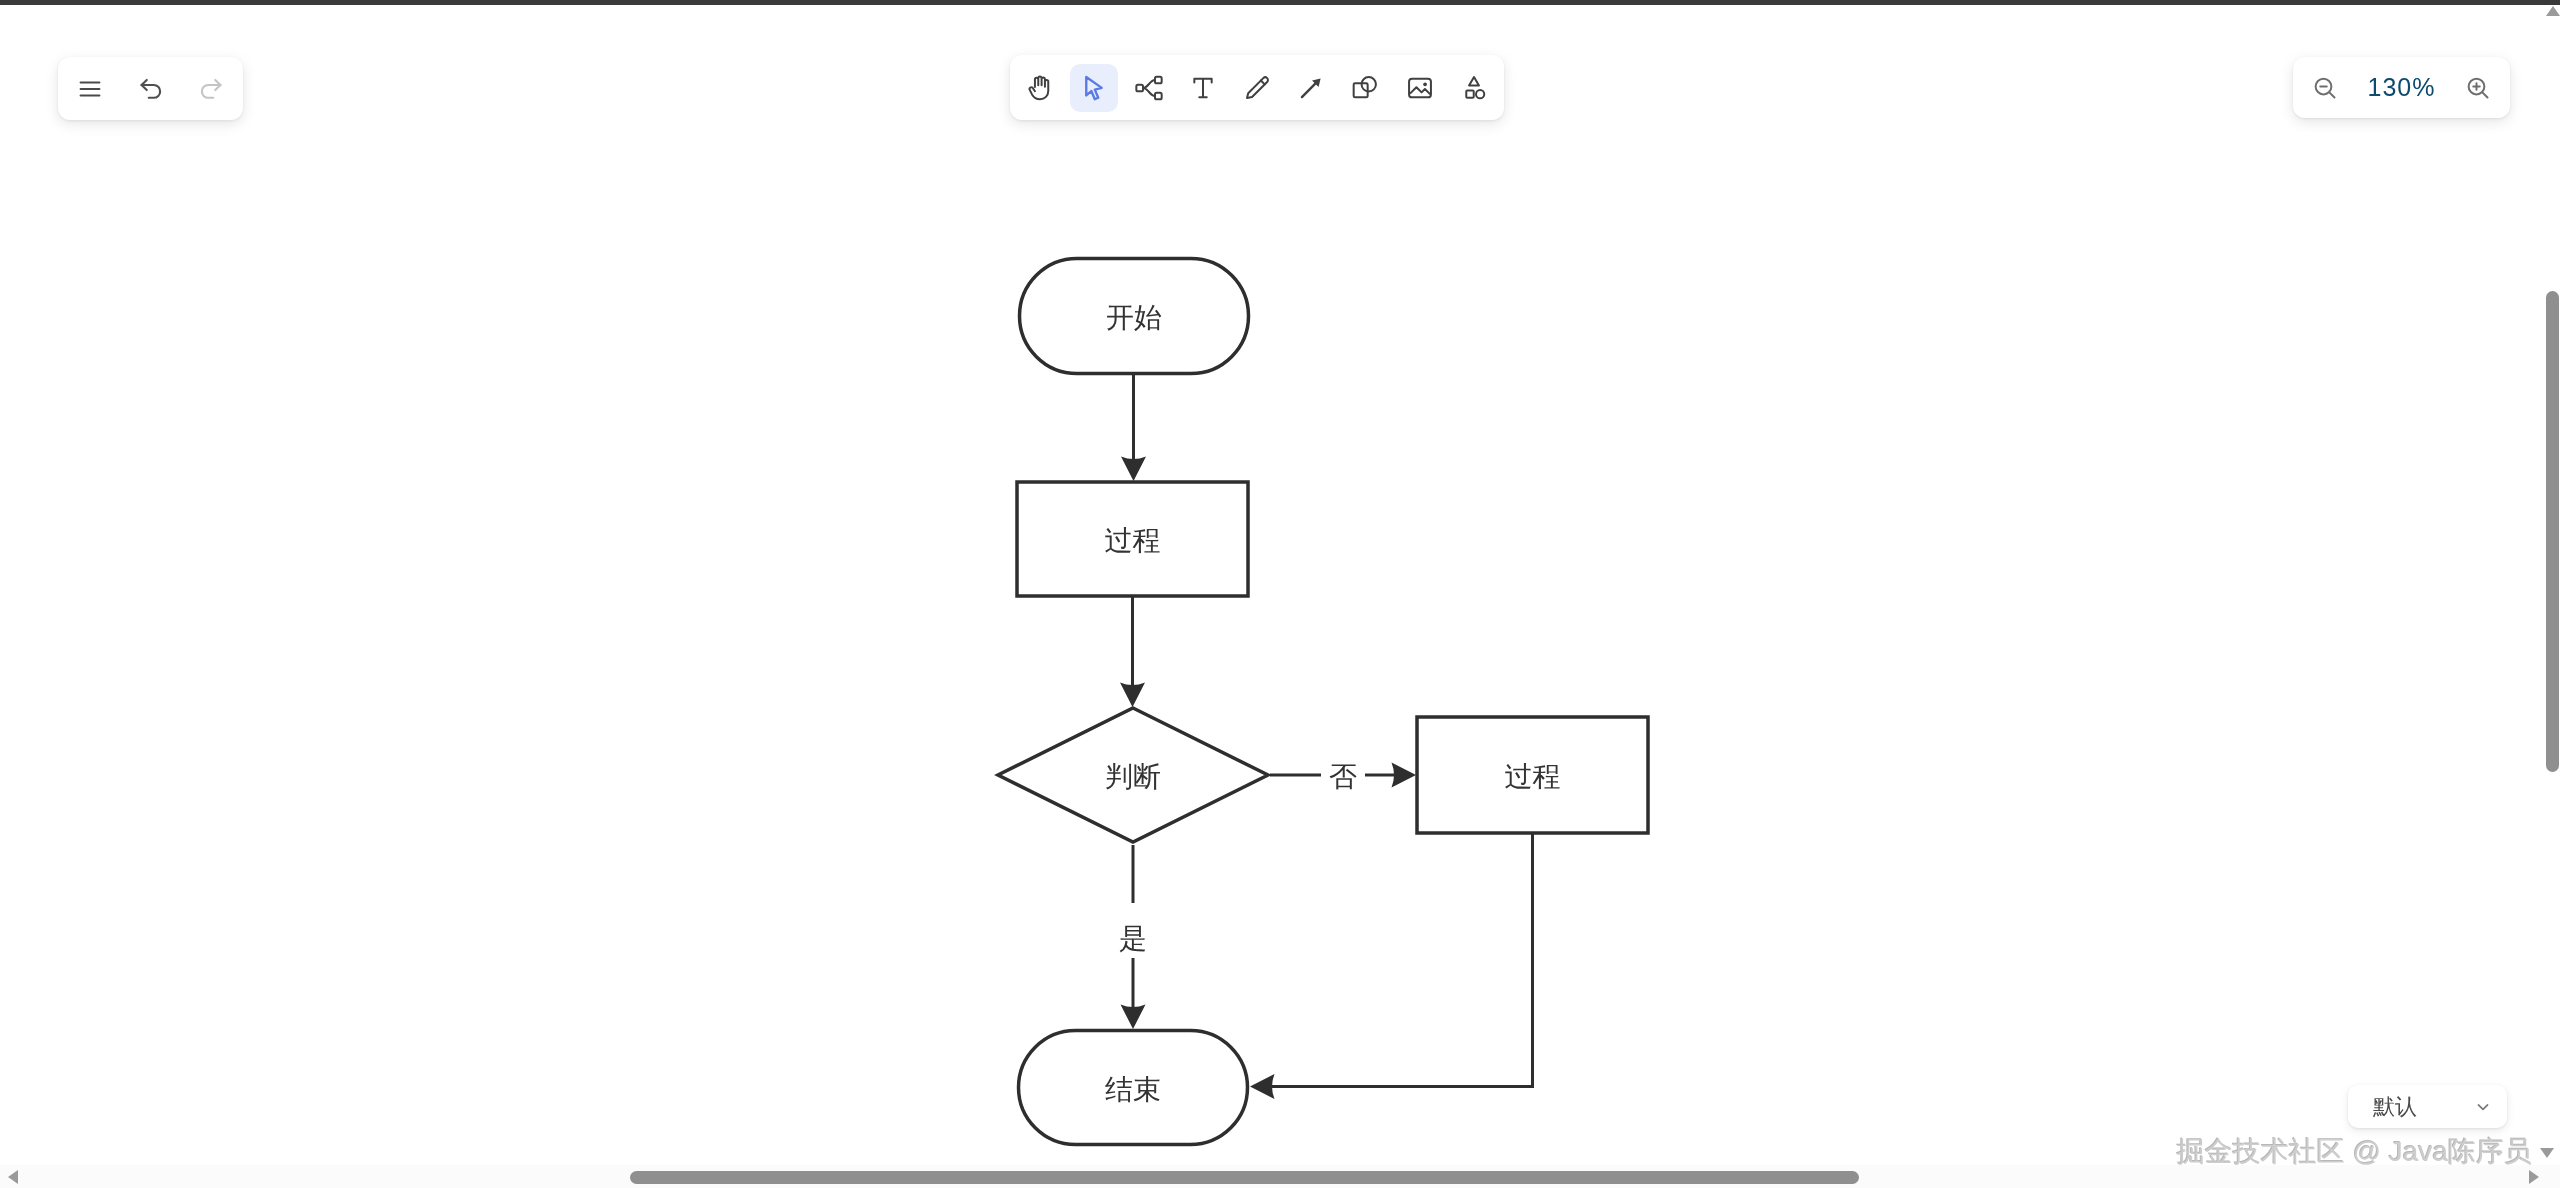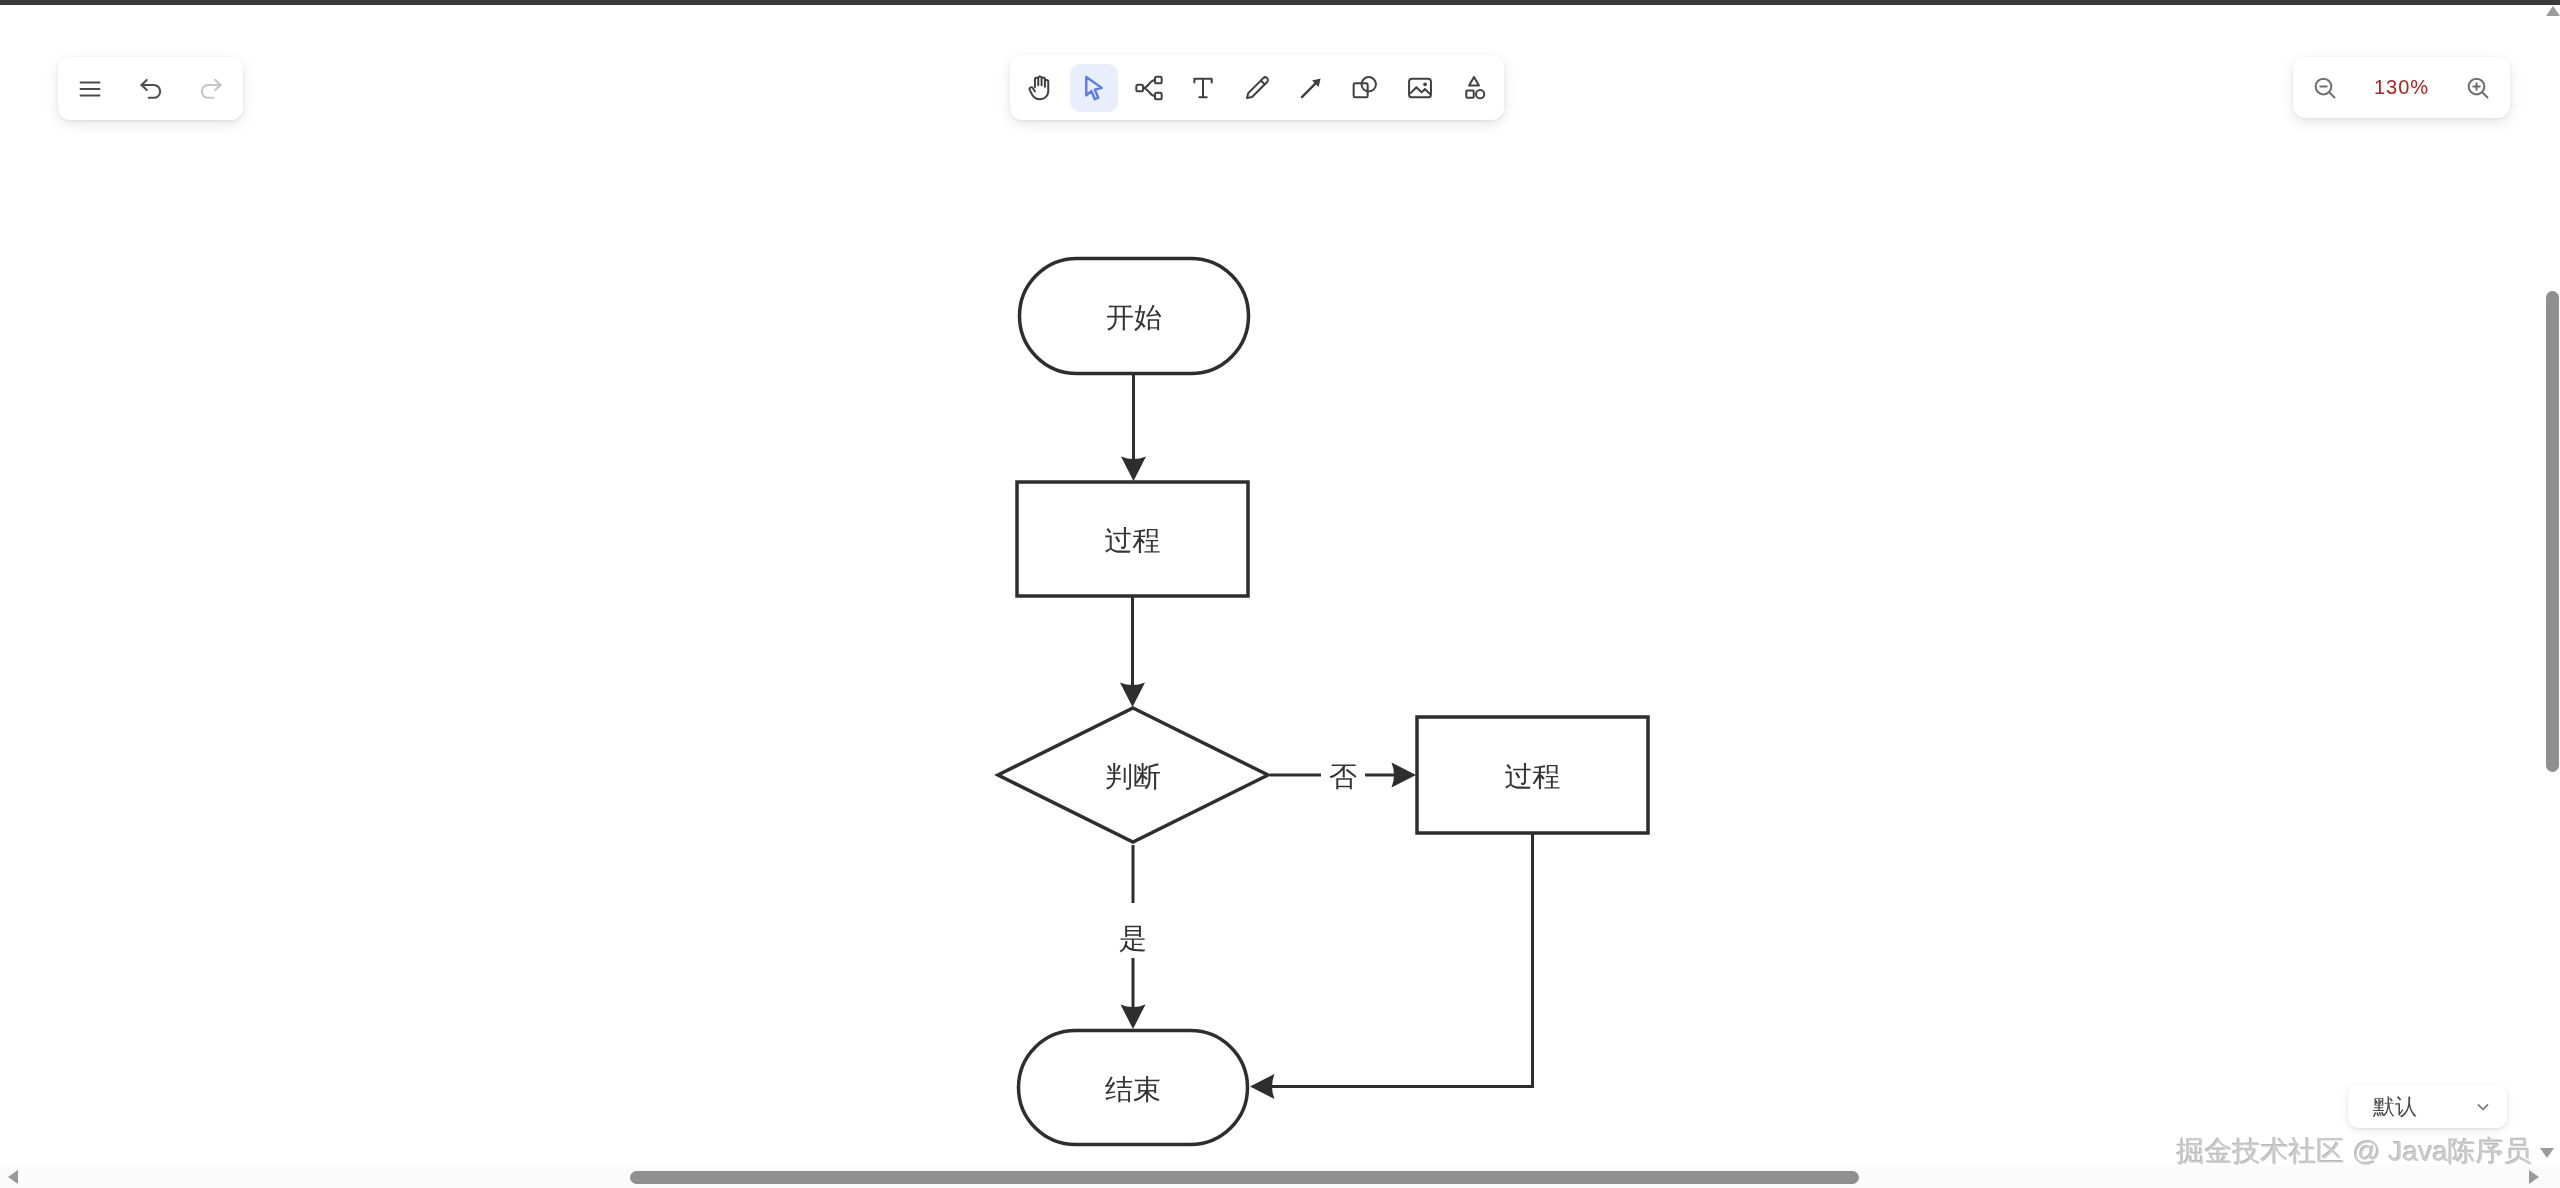--- a/index.html
+++ b/index.html
@@ -24,21 +24,21 @@
   .toolbar-left{left:58px;top:57px;width:185px;height:63px;justify-content:space-between;padding:0 8px;box-sizing:border-box;}
   .toolbar-main{left:1010px;top:55px;width:494px;height:65px;justify-content:space-evenly;}
   .zoom-card{left:2293px;top:57px;width:217px;height:61px;justify-content:space-between;padding:0 14px;box-sizing:border-box;}
   .tool-btn{
     width:48px;height:48px;border-radius:10px;
     display:flex;align-items:center;justify-content:center;
     cursor:pointer;flex:0 0 auto;
   }
   .tool-btn.selected{background:#e9eefc;}
   .zoom-value{
-    font-size:20px;color:#b91c1c;letter-spacing:1px;
+    font-size:25px;color:#0c4a6e;letter-spacing:1px;
     user-select:none;
   }
   svg.icon{display:block;}
   
   .canvas-svg{position:absolute;left:0;top:0;}
   .node-shape{fill:#ffffff;stroke:#2e2e2e;stroke-width:3.5px;}
   .edge-line{stroke:#2e2e2e;stroke-width:3px;fill:none;}
   .arrow-head{fill:#2e2e2e;stroke:none;}
   .node-label{font-size:28px;fill:#333333;font-family:"Liberation Sans",sans-serif;}
   .edge-label{font-size:28px;fill:#333333;font-family:"Liberation Sans",sans-serif;}

